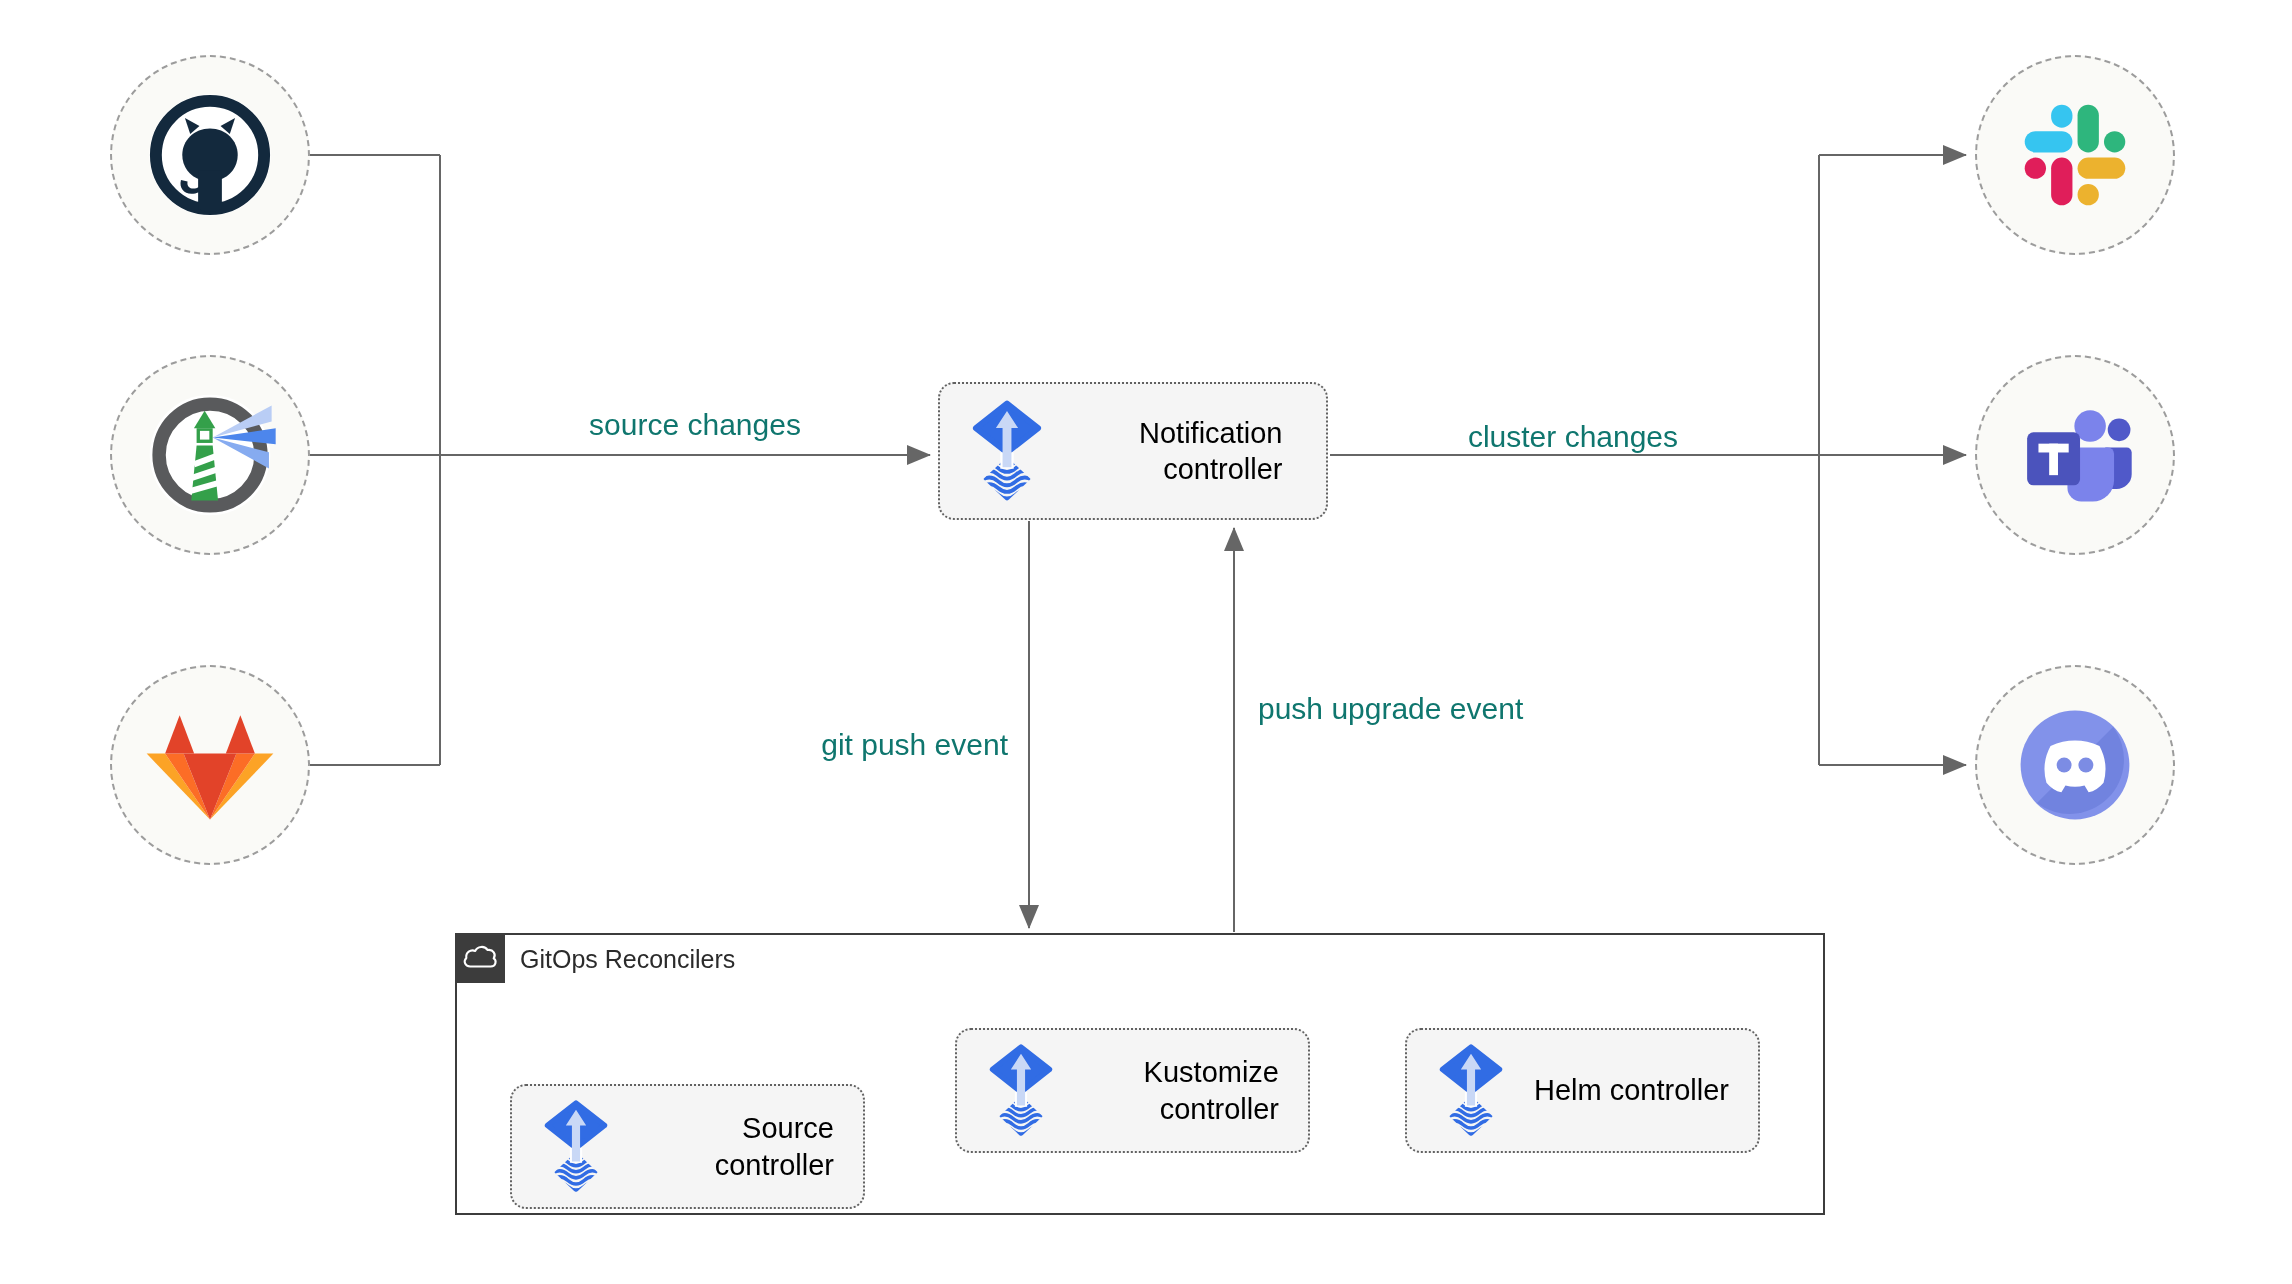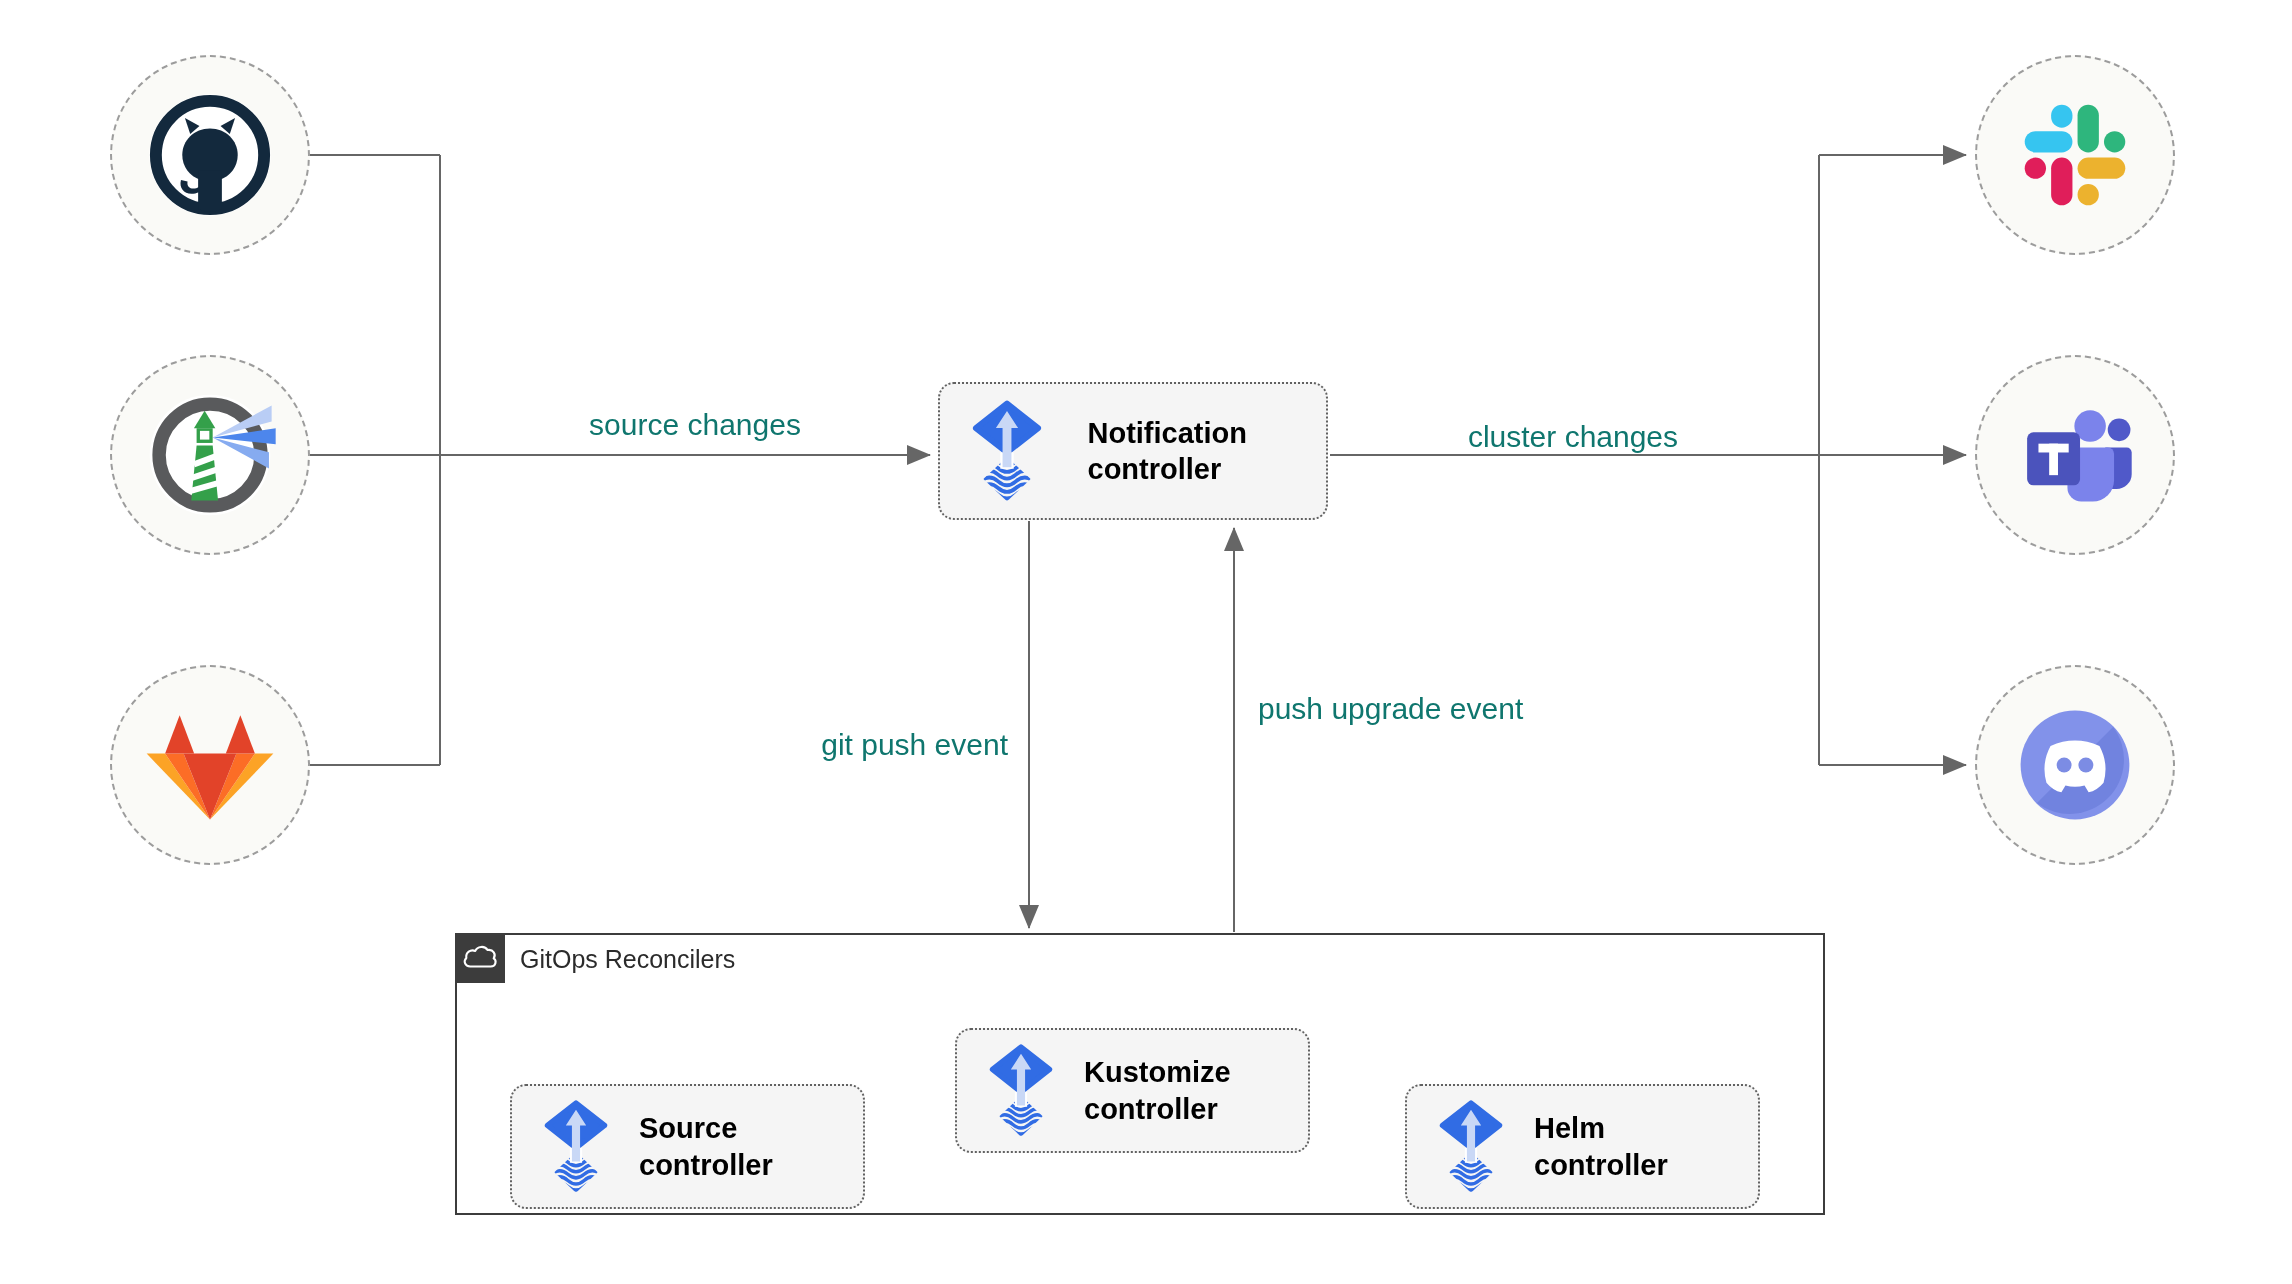--- a/index.html
+++ b/index.html
@@ -7,22 +7,22 @@
           font-family:"Liberation Sans","DejaVu Sans",sans-serif;overflow:hidden;}
   .connector-layer{position:absolute;left:0;top:0;width:2292px;height:1284px;pointer-events:none;}
   .edge{stroke:#666666;stroke-width:2;fill:none;}
   .ext-circle{position:absolute;width:200px;height:200px;border-radius:50%;
               border:2px dashed #9C9C9C;background:#FAFAF7;box-sizing:border-box;
               display:flex;align-items:center;justify-content:center;}
   .node-box{position:absolute;background:#F5F5F5;border:2px dotted #616161;border-radius:16px;
             box-sizing:border-box;display:flex;align-items:center;}
   .node-box .flux-wrap{margin-left:30px;flex:0 0 auto;display:flex;align-items:center;}
   .node-label{flex:1;display:flex;justify-content:center;}
-  .node-label span{display:inline-block;max-width:195px;text-align:left;
-                   font-size:29px;line-height:1.25;color:#000000;font-weight:bold;}
+  .node-label span{display:inline-block;max-width:195px;text-align:right;
+                   font-size:29px;line-height:1.25;color:#000000;}
   .edge-label{position:absolute;font-size:30px;color:#0f766e;white-space:nowrap;}
   .container-box{position:absolute;left:455px;top:933px;width:1370px;height:282px;
                  border:2px solid #3C3C3C;box-sizing:border-box;background:#ffffff;}
   .container-badge{position:absolute;left:-2px;top:-2px;width:50px;height:50px;background:#3C3C3C;
                    display:flex;align-items:center;justify-content:center;}
   .container-title{position:absolute;left:63px;top:10px;font-size:25px;color:#2B2B2B;white-space:nowrap;}
 </style>
 </head>
 <body>
 
@@ -222,21 +222,21 @@
         </g>
         <rect x="41" y="72" width="18" height="22" fill="#ffffff"></rect>
         <path d="M50,16 L65,39 L56,39 L56,92 L44,92 L44,39 L35,39 Z" fill="#C9D8F6"></path>
       </svg>
     </span>
     <span class="node-label">
         <span>Kustomize controller</span>
       </span>
   </div>
 
-  <div class="node-box" style="left:1405px;top:1084px;width:355px;height:125px;">
+  <div class="node-box" style="left:1405px;top:1028px;width:355px;height:125px;">
     <span class="flux-wrap">
       <svg width="68" height="95" viewBox="0 0 100 140">
         <polygon points="50,6 92,39 50,72 8,39" fill="#316CE4" stroke="#316CE4" stroke-width="8" stroke-linejoin="round"></polygon>
         <clipPath id="fx4">
             <polygon points="50,78 82,108 50,138 18,108"></polygon>
           </clipPath>
         <g clip-path="url(#fx4)" stroke="#316CE4" stroke-width="5" fill="none">
           <path d="M14,84 c8,-7 16,-7 24,0 s16,7 24,0 s16,-7 24,0"></path>
           <path d="M14,93 c8,-7 16,-7 24,0 s16,7 24,0 s16,-7 24,0"></path>
           <path d="M14,102 c8,-7 16,-7 24,0 s16,7 24,0 s16,-7 24,0"></path>

